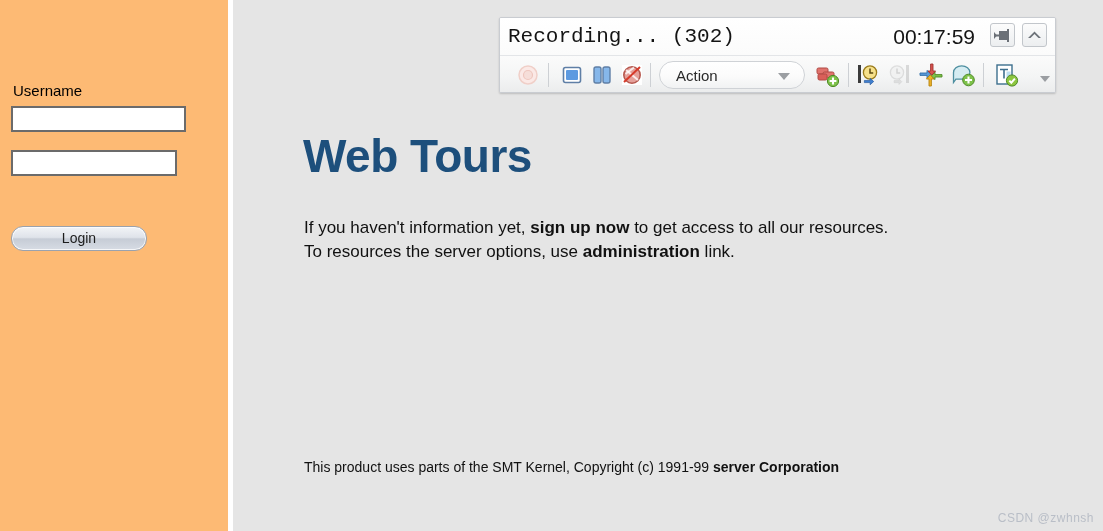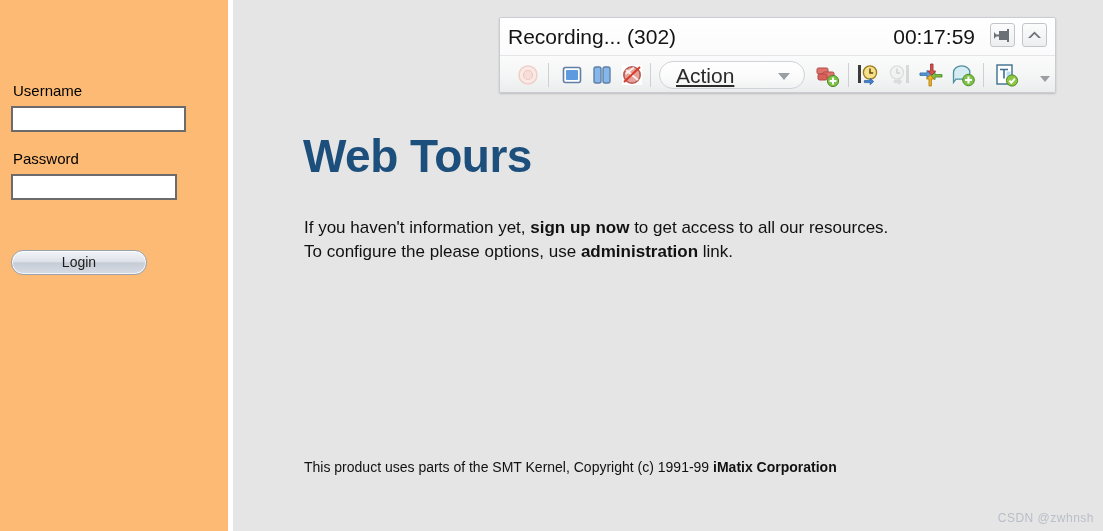--- a/index.html
+++ b/index.html
@@ -163,21 +163,21 @@
     height: 37px;
     background: linear-gradient(to bottom, #ffffff 0%, #fbfbfb 100%);
     border-bottom: 1px solid #e3e5e8;
   }
   .rec-title {
     position: absolute;
     left: 8px;
     top: 5px;
     font-size: 21px;
     color: #141414;
-    font-family: Liberation Sans, sans-serif;
+    font-family: Liberation Mono, monospace;
     line-height: 27px;
   }
   .rec-timer {
     position: absolute;
     right: 80px;
     top: 5px;
     font-size: 21px;
     color: #141414;
     font-family: "Liberation Sans", sans-serif;
     line-height: 27px;
@@ -224,24 +224,23 @@
     border: 1px solid #cfd2d6;
     border-radius: 14px;
     background: linear-gradient(to bottom, #ffffff 0%, #fbfbfb 55%, #f1f2f3 100%);
     cursor: pointer;
     box-sizing: border-box;
   }
   .action-combo .lbl {
     position: absolute;
     left: 16px;
     top: 4px;
-    font-size: 21px;
+    font-size: 15px;
     color: #2a2a2a;
     line-height: 20px;
-    text-decoration: underline;
   }
   .action-combo .caret {
     position: absolute;
     right: 14px;
     top: 11px;
     width: 0; height: 0;
     border-left: 6px solid transparent;
     border-right: 6px solid transparent;
     border-top: 7px solid #9b9ea2;
   }
@@ -258,40 +257,39 @@
 </style>
 </head>
 <body>
 
 <div id="page">
 
   <div class="login-panel">
     <div class="login-inner">
       <div class="field-label">Username</div>
       <input class="text-input input-username" type="text" placeholder="" style="">
-      <div class="field-label">Password</div>
       <input class="text-input input-password" type="password" placeholder="" style="">
       <div class="login-btn-wrap">
         <button class="login-btn">Login</button>
       </div>
     </div>
   </div>
 
   <div class="divider-gap"></div>
 
   <div class="content-panel">
 
     <h1 class="site-title">Web Tours</h1>
 
     <div class="welcome-block">
       <div class="line"><span>If you haven't information yet, </span><b>sign up now</b><span> to get access to all our resources.</span></div>
-      <div class="line"><span>To configure the please options, use </span><b>administration</b><span> link.</span></div>
+      <div class="line"><span>To resources the server options, use </span><b>administration</b><span> link.</span></div>
     </div>
 
-    <div class="footer-note"><span>This product uses parts of the SMT Kernel, Copyright (c) 1991-99 </span><b>iMatix Corporation</b></div>
+    <div class="footer-note"><span>This product uses parts of the SMT Kernel, Copyright (c) 1991-99 </span><b>server Corporation</b></div>
   </div>
 
   <div class="watermark">CSDN @zwhnsh</div>
 
   <div class="rec-toolbar">
 
     <div class="rec-titlebar">
       <div class="rec-title">Recording... (302)</div>
       <div class="rec-timer">00:17:59</div>
 

